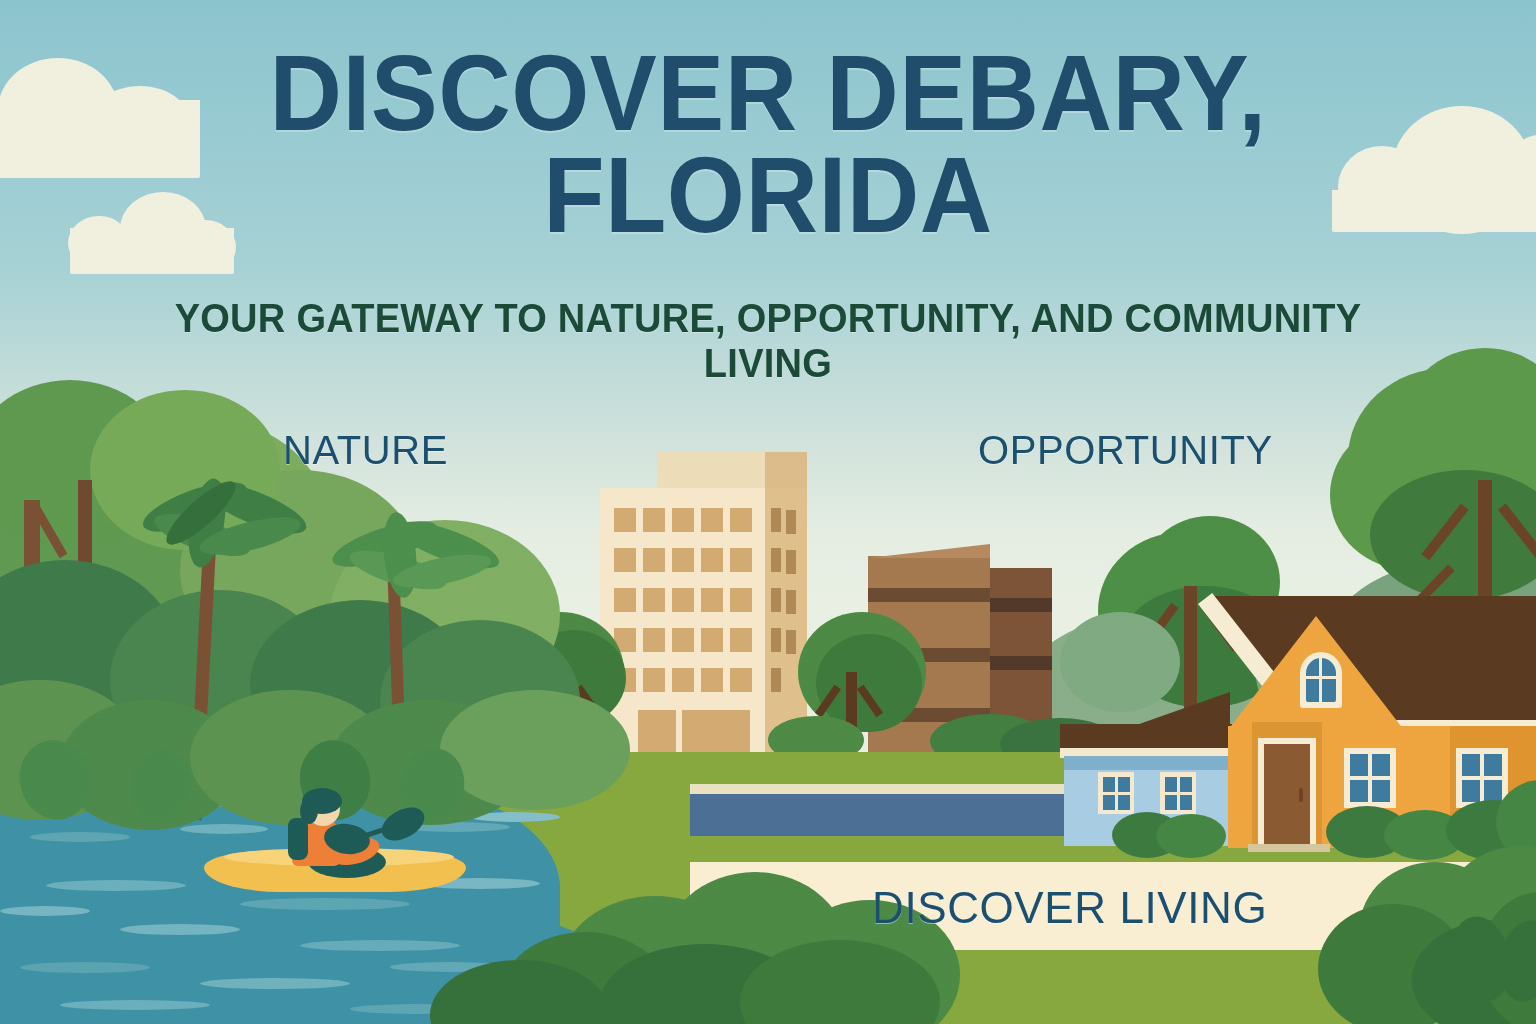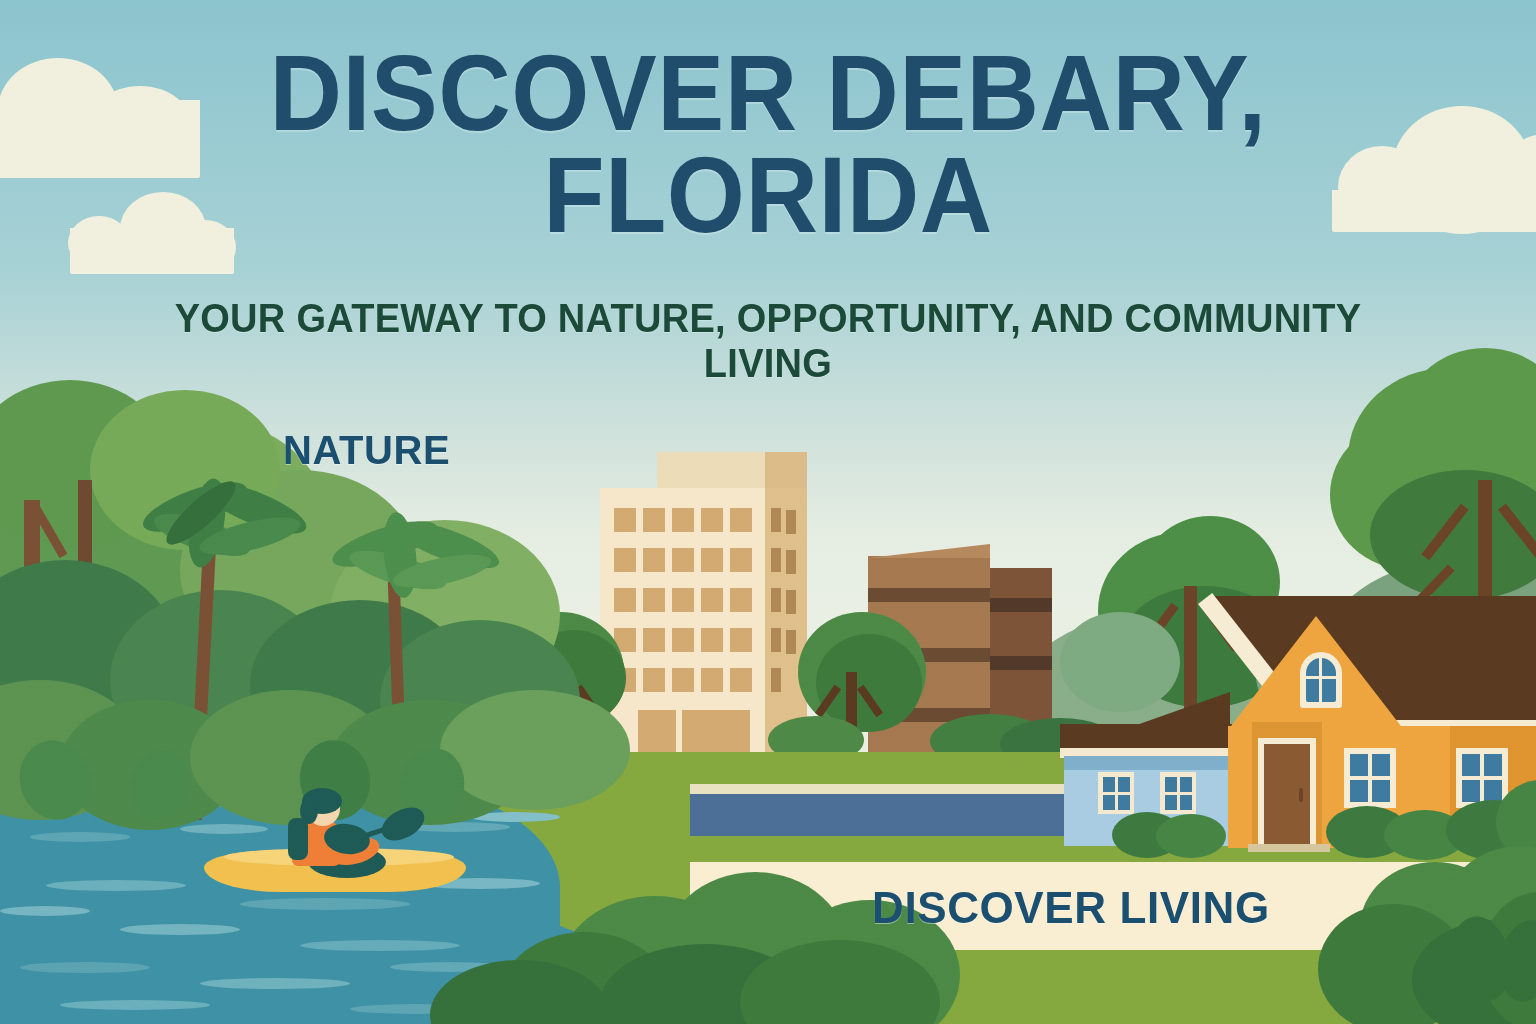--- a/index.html
+++ b/index.html
@@ -26,21 +26,21 @@
   }
   .subtitle{
     position:absolute;left:120px;right:120px;top:296px;text-align:center;
     color:#1b4a38;
     font-family:"Liberation Sans Narrow","Liberation Sans",sans-serif;
     font-weight:700;font-size:40px;line-height:1.12;letter-spacing:.3px;
     transform:scaleX(0.95);transform-origin:center top;
     text-shadow:0 1px 0 rgba(255,255,255,.3);
   }
   .tag{
-    position:absolute;color:#1b4f70;font-weight:700;
+    position:absolute;color:#1b4f70;font-weight:400;
     font-family:"Liberation Sans",sans-serif;
     letter-spacing:.6px;text-shadow:0 1px 0 rgba(255,255,255,.45);
   }
   .tag-nature{left:283px;top:428px;font-size:40px;}
   .tag-opportunity{left:978px;top:428px;font-size:40px;}
   .tag-community{left:872px;top:883px;font-size:44px;}
 
   
   .band{position:absolute;left:0;width:1536px;}
 
@@ -384,16 +384,17 @@
   </div>
 
   <div class="title">
     <div>DISCOVER DEBARY,</div>
     <div>FLORIDA</div>
   </div>
 
   <div class="subtitle">YOUR GATEWAY TO NATURE, OPPORTUNITY, AND COMMUNITY LIVING</div>
 
   <div class="tag tag-nature">NATURE</div>
+  <div class="tag tag-opportunity">OPPORTUNITY</div>
   <div class="tag tag-community">DISCOVER LIVING</div>
 
   <div class="grain"></div>
 </div>
 
 </body></html>

